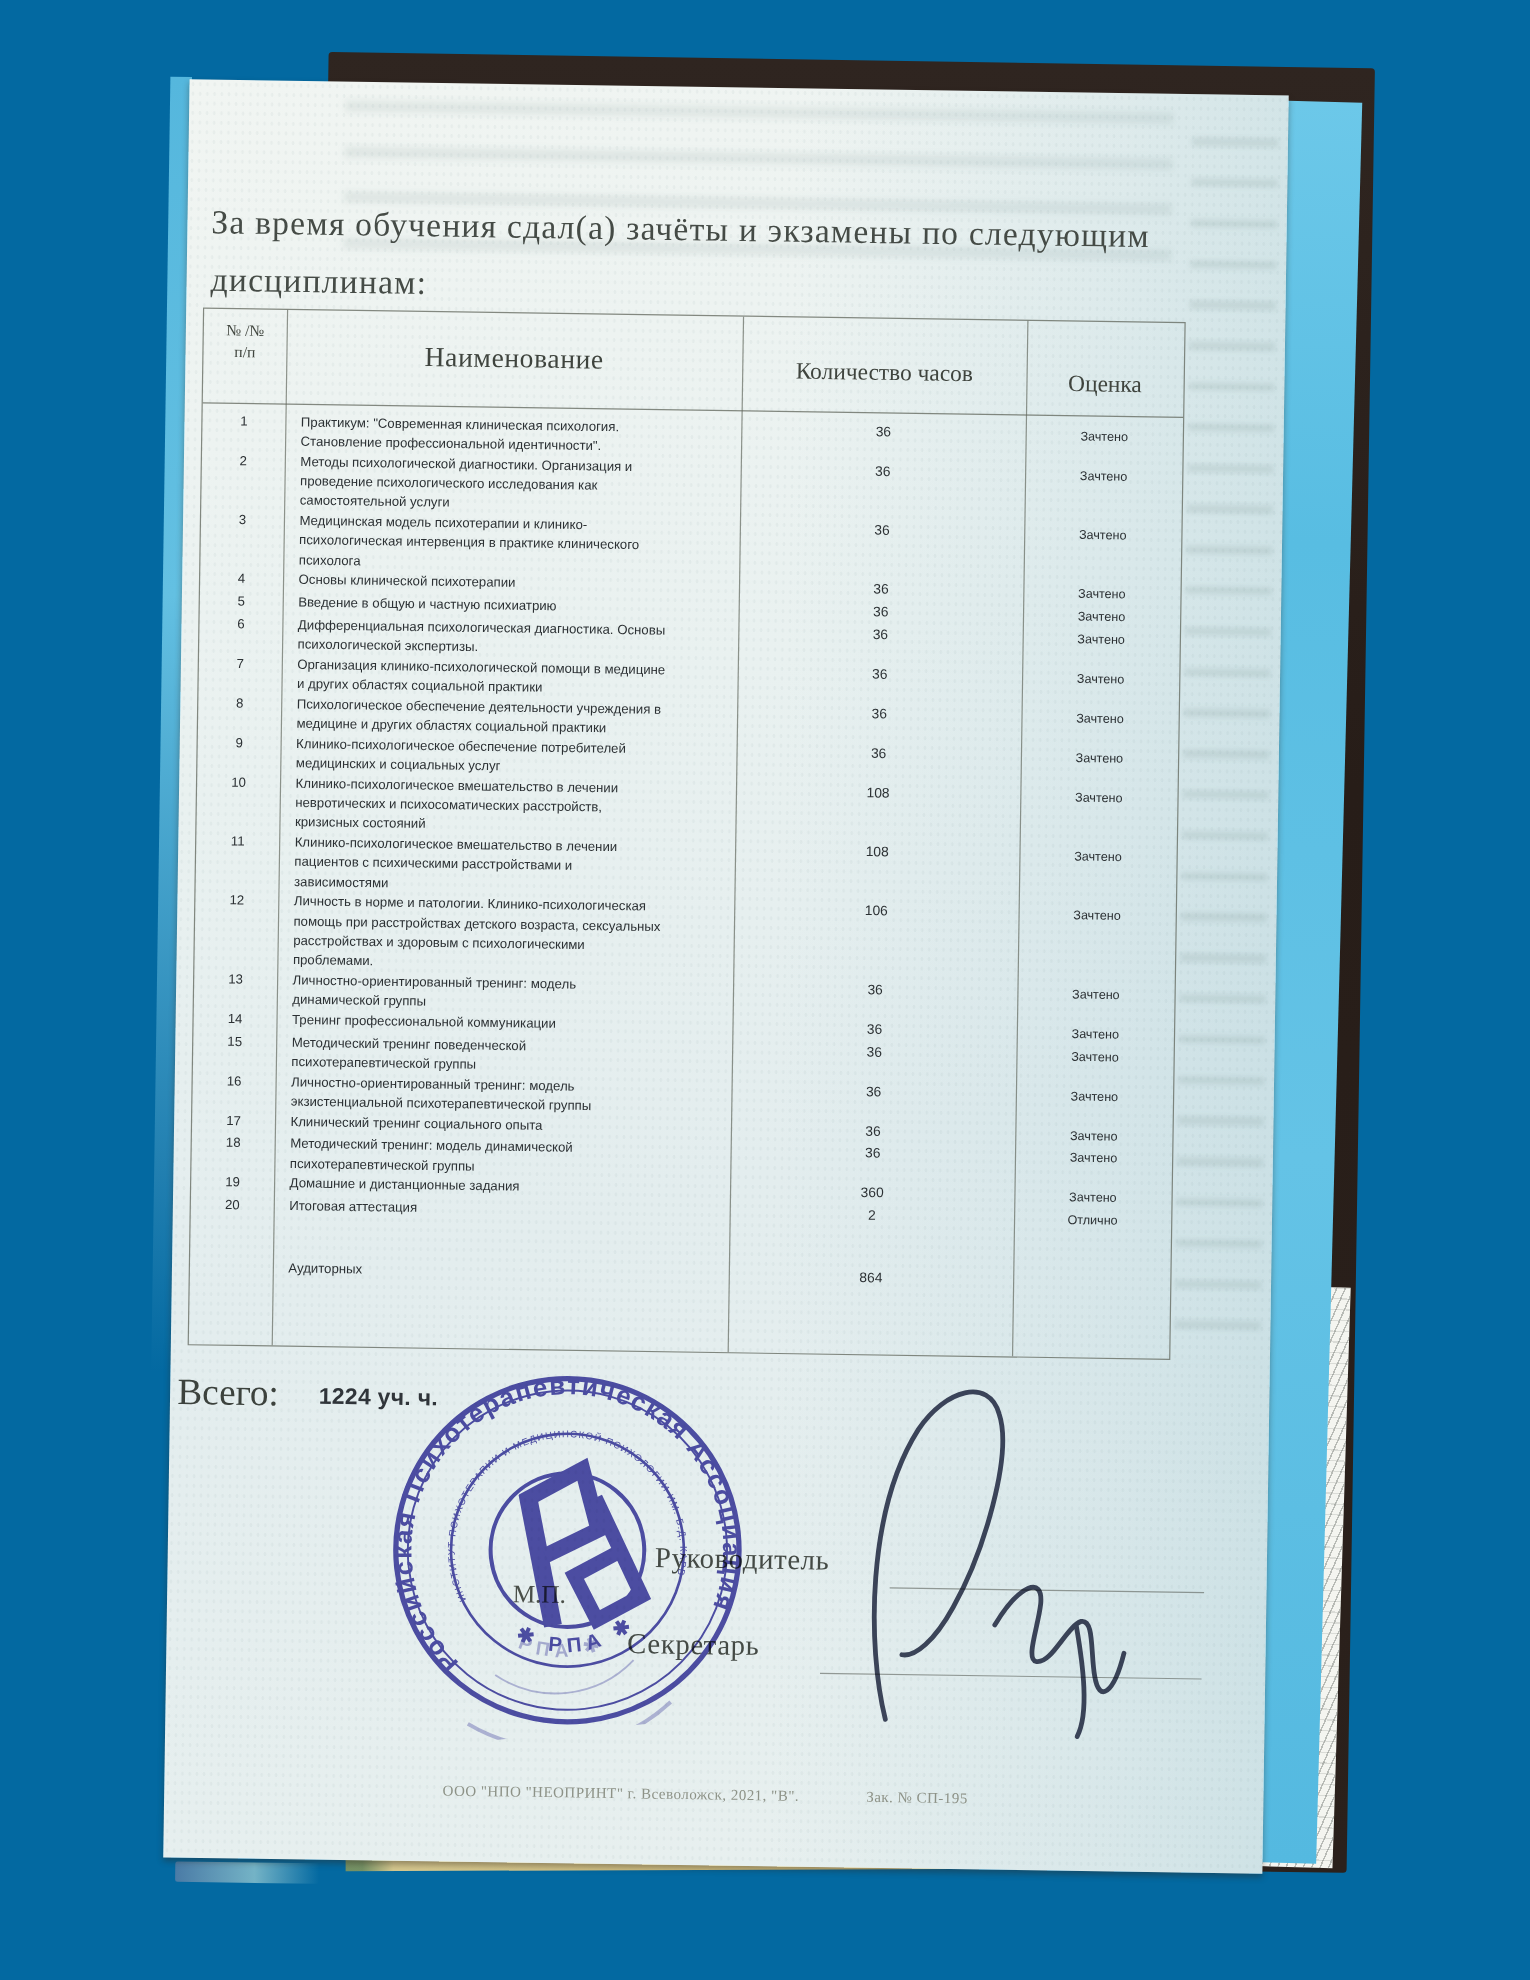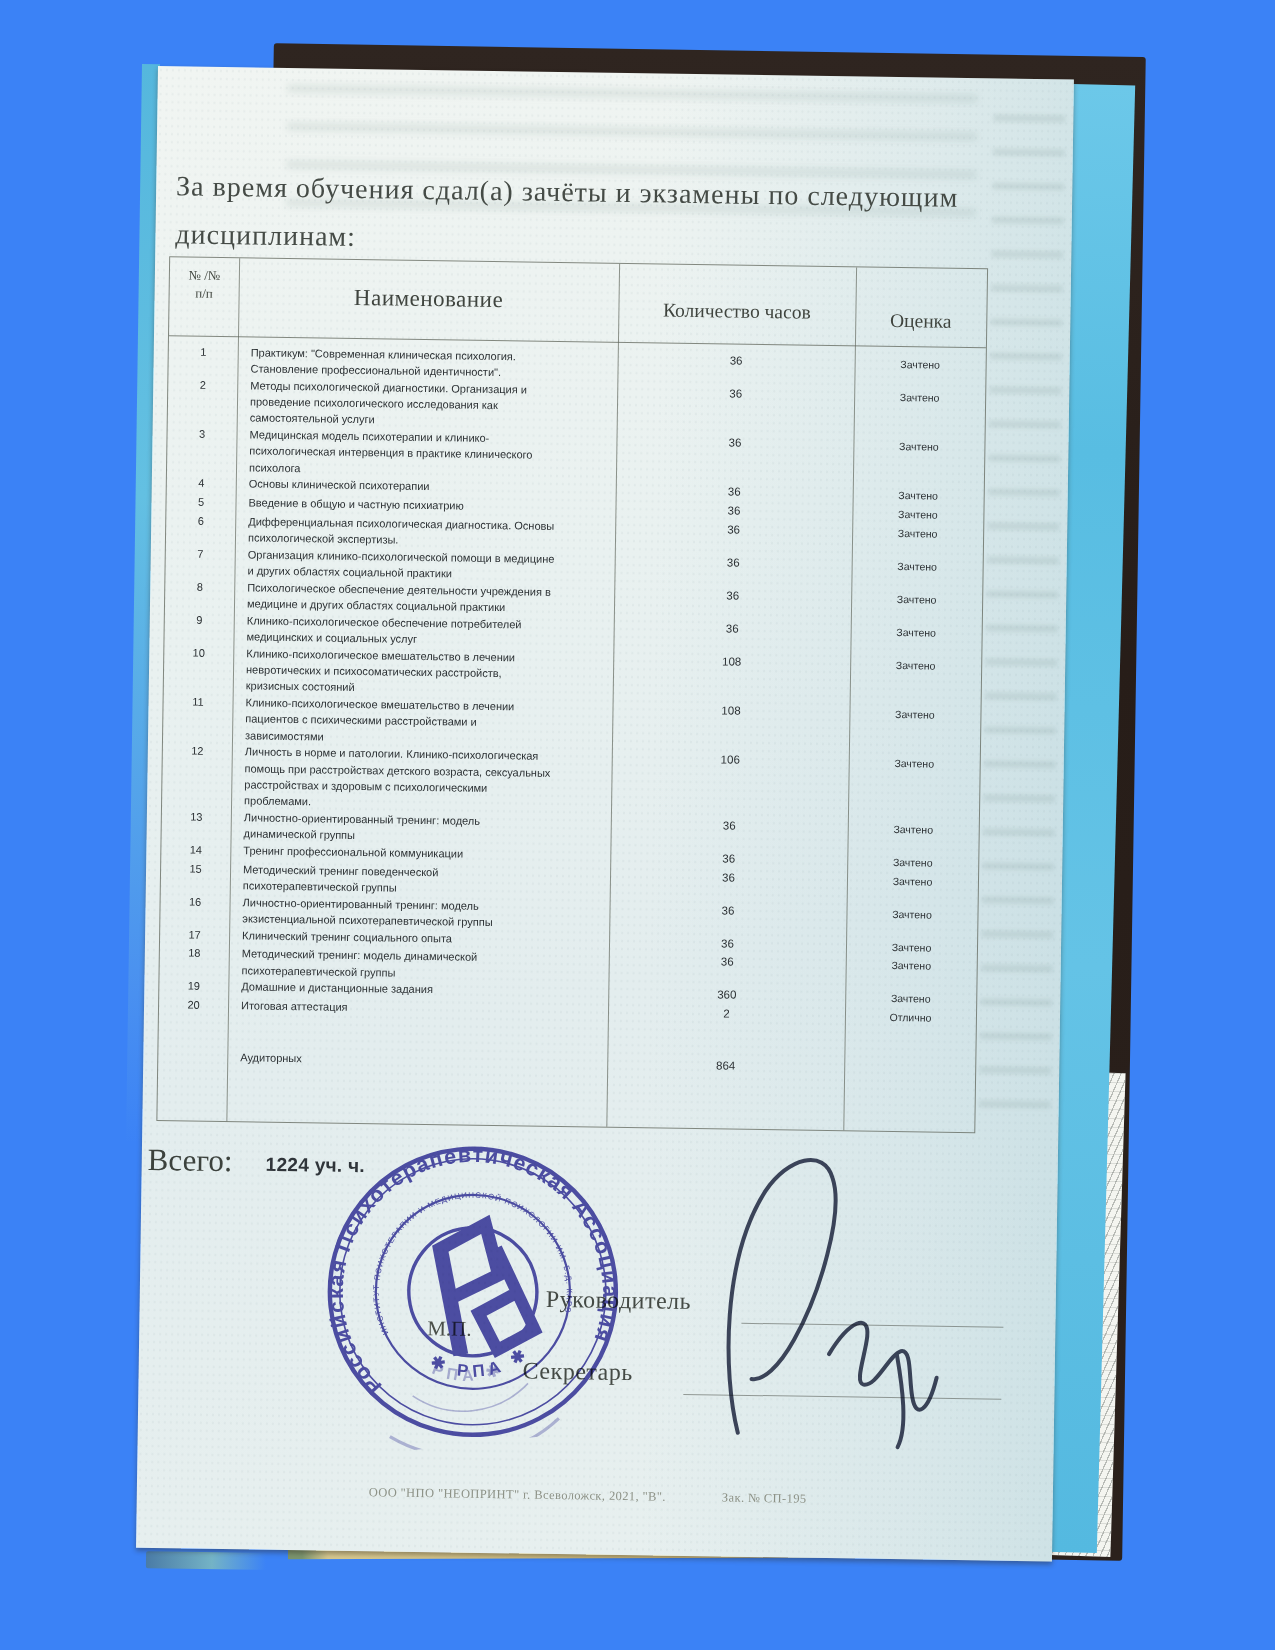--- a/index.html
+++ b/index.html
@@ -1,16 +1,16 @@
 <!DOCTYPE html>
 <html><head>
 <meta charset="utf-8">
 <style>
   html,body{margin:0;padding:0;background:#ffffff;}
-  .scene{position:relative;width:1275px;height:1650px;background:#3b82f6;overflow:hidden;
+  .scene{position:relative;width:1275px;height:1650px;background:#0369a1;overflow:hidden;
          font-family:"Liberation Serif",serif;}
 
   
   .photo-bg{position:absolute;left:262px;top:50px;width:872px;height:1504px;
     background:linear-gradient(180deg,#2f2520,#271d18 40%,#2b211c);
     transform:rotate(0.9deg);border-radius:3px;}
 
   
   .strip-print{position:absolute;left:1050px;top:1072px;width:68px;height:484px;
     transform:rotate(1.8deg);background-color:#f4f5f0;

